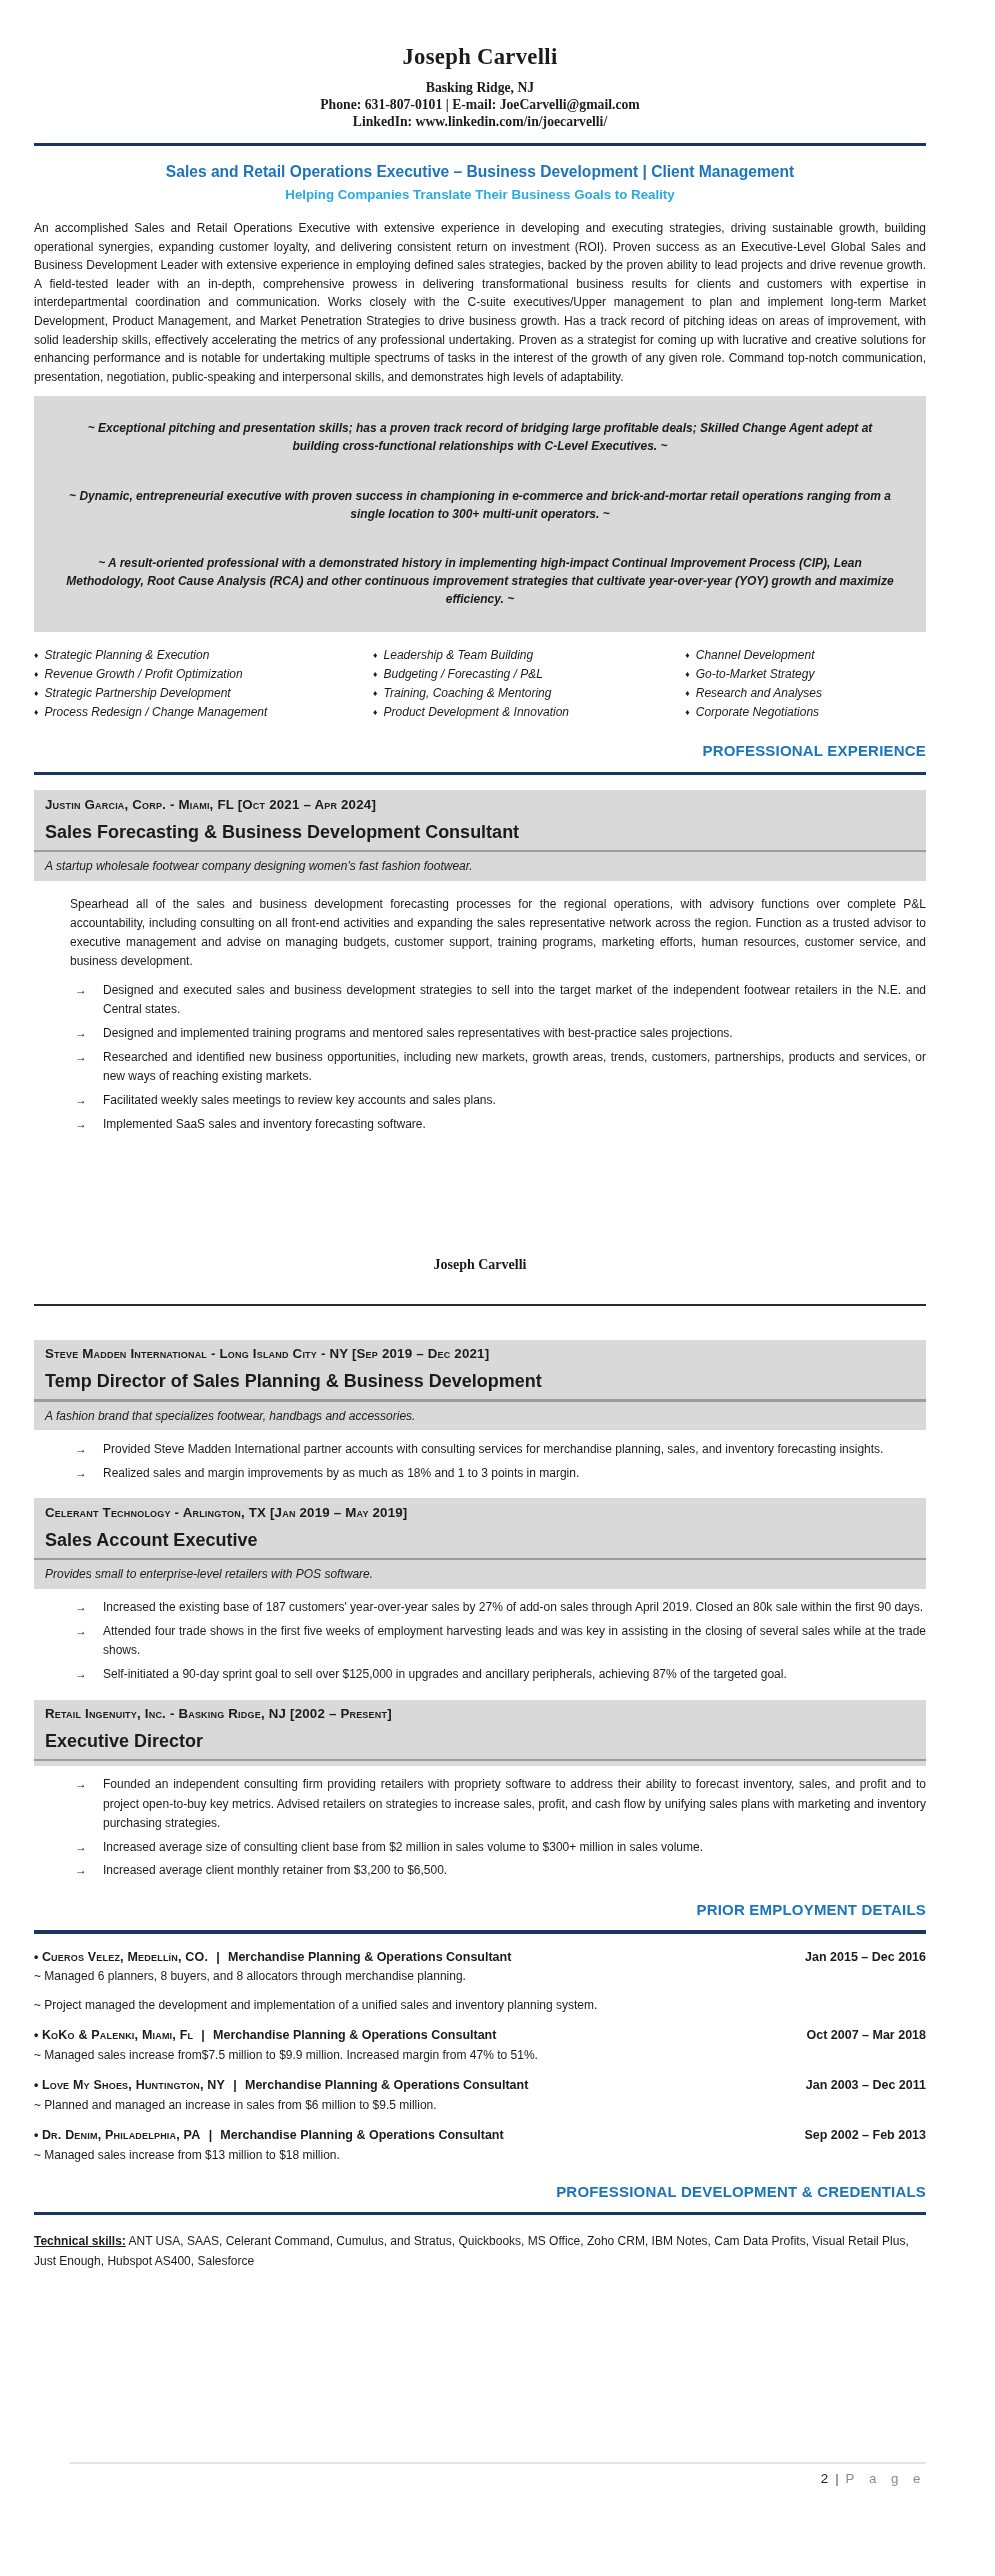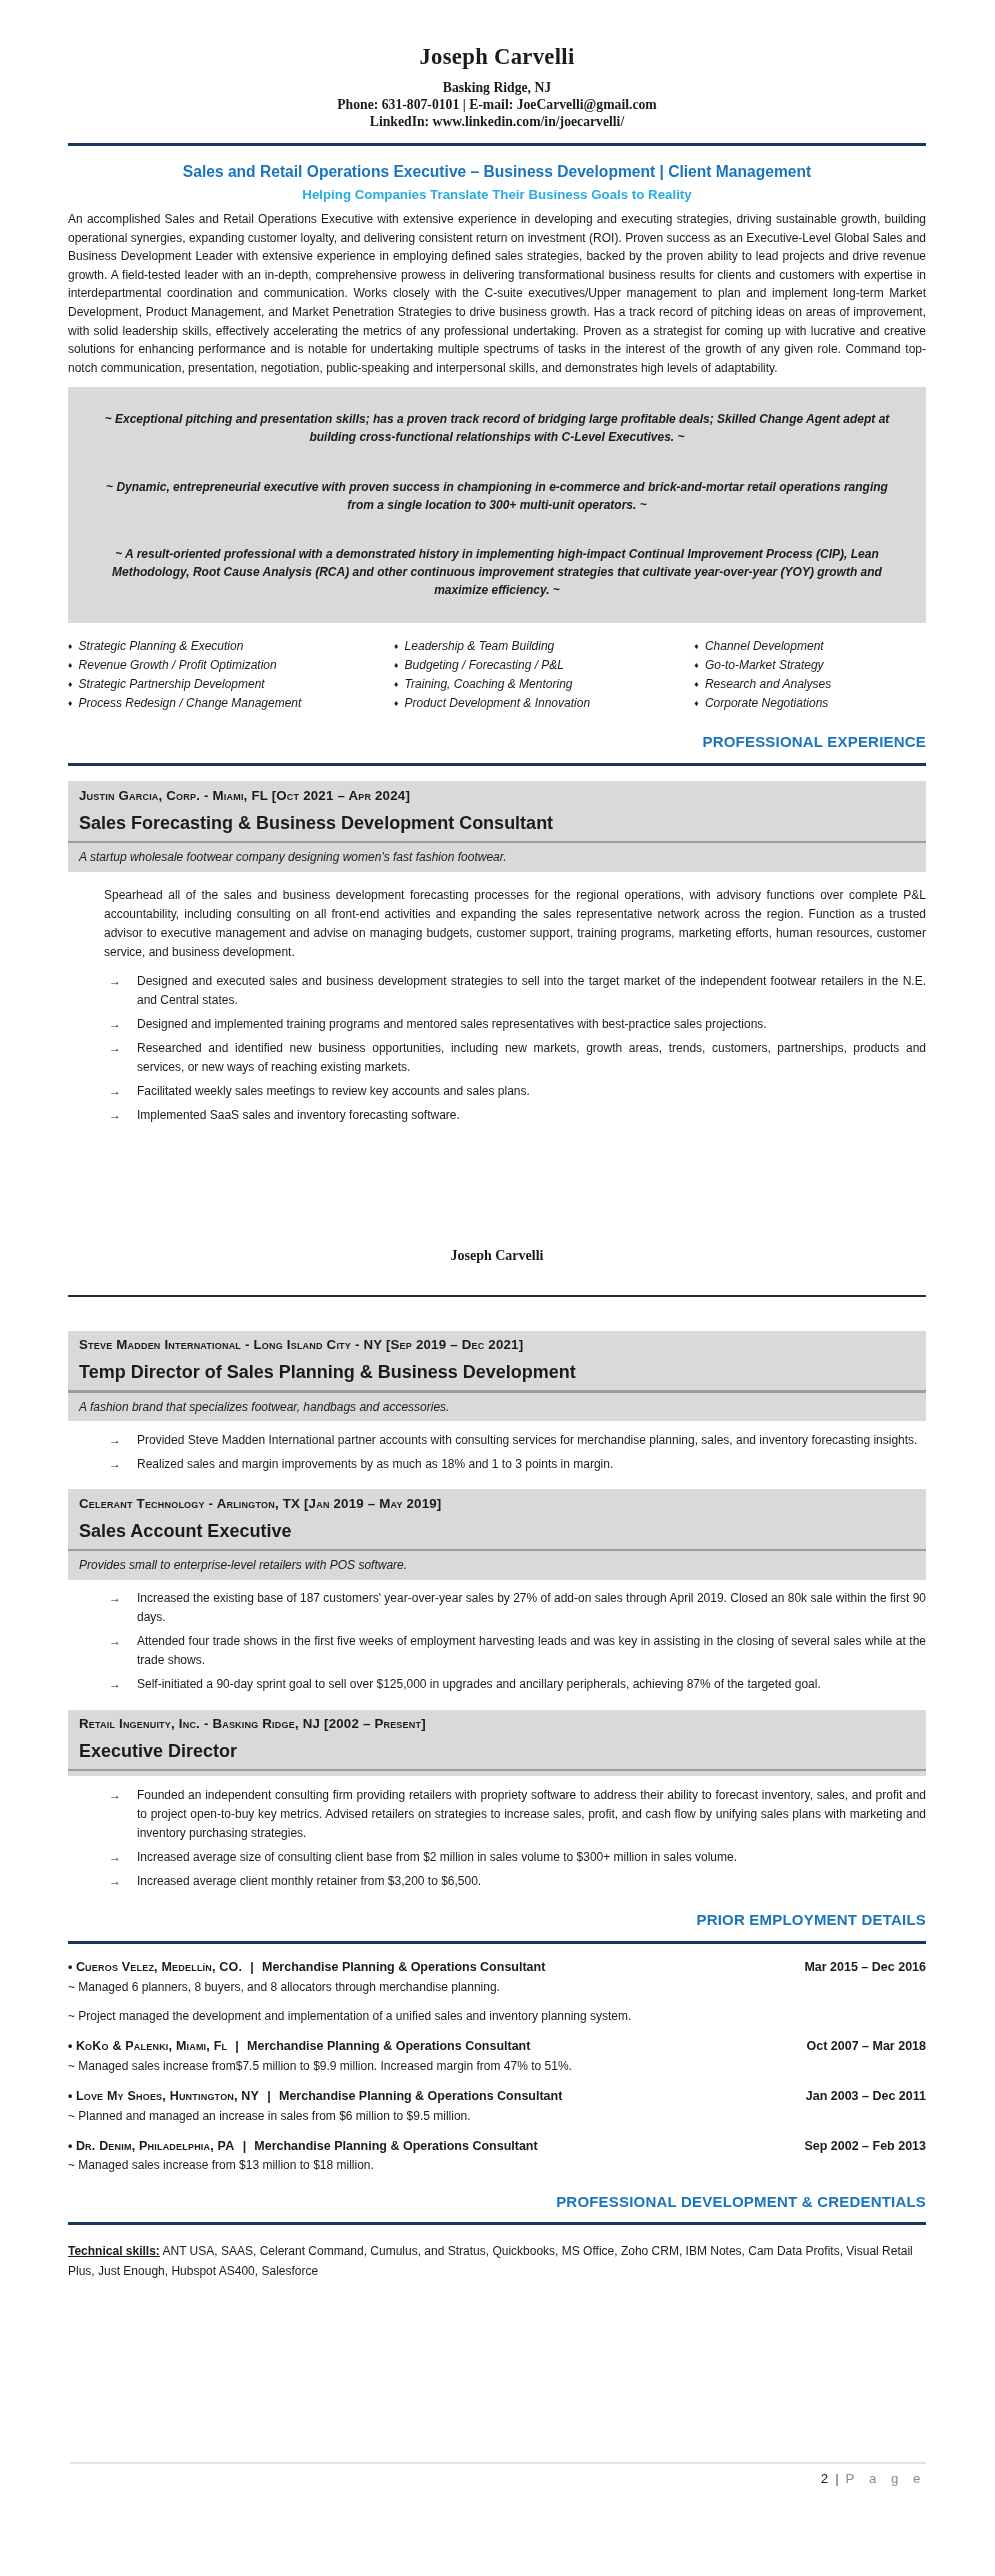--- a/index.html
+++ b/index.html
@@ -5,38 +5,38 @@
   html,body{margin:0;padding:0;background:#ffffff;}
   .page{
     position:relative;
     width:996px;
     height:2576px;
     background:#ffffff;
     overflow:hidden;
     font-family:"Liberation Sans",sans-serif;
     color:#1b1b1b;
   }
-  .inner{padding:44px 70px 0 68px;}
+  .inner{padding:44px 70px 0 34px;}
 
   
   .doc-name{
     font-family:"Liberation Serif",serif;
     font-size:22.7px;font-weight:bold;text-align:center;margin:0;letter-spacing:0.3px;
   }
   .contact{
     font-family:"Liberation Serif",serif;
     font-size:13.7px;font-weight:bold;text-align:center;margin-top:1px;
   }
   .contact.first{margin-top:10.2px;}
   .rule-navy{height:3.1px;background:#17375E;margin-top:12.5px;}
 
   .doc-title{margin-top:17px;text-align:center;color:#1B75BC;font-weight:bold;font-size:15.6px;}
   .doc-tagline{margin-top:6.2px;text-align:center;color:#29ABE2;font-weight:bold;font-size:13.3px;}
 
-  .summary{margin:8px 0 0;text-align:justify;font-size:12px;line-height:1.55;}
+  .summary{margin:17px 0 0;text-align:justify;font-size:12px;line-height:1.55;}
 
   .highlight-box{margin-top:9.4px;background:#D9D9D9;padding:15.6px 23.4px;display:flex;flex-direction:column;gap:15.6px;}
   .highlight-box p{margin:8px;text-align:center;font-weight:bold;font-style:italic;font-size:12px;line-height:1.5;}
 
   .skills{margin-top:14px;display:grid;grid-template-columns:38% 35% 27%;}
   .skills ul{margin:0;padding:0;list-style:none;}
   .skills li{font-style:italic;font-size:12px;line-height:1.58;}
   .dia{font-style:normal;font-size:8.6px;margin-right:6.2px;position:relative;top:-0.8px;}
 
   .section-heading{margin-top:20.3px;text-align:right;color:#1B75BC;font-weight:bold;font-size:15px;letter-spacing:0.2px;}
@@ -241,21 +241,21 @@
     <div class="prior">
 
       <div class="prior-entry">
         <div class="prior-line1">
           <div class="prior-left">
             <span class="pbullet">•</span>
             <span class="prior-company">Cueros Velez, Medellín, CO.</span>
             <span class="prior-pipe">|</span>
             <span class="prior-role">Merchandise Planning &amp; Operations Consultant</span>
           </div>
-          <div class="prior-dates">Mar 2015 – Dec 2016</div>
+          <div class="prior-dates">Jan 2015 – Dec 2016</div>
         </div>
         <div class="prior-note">~ Managed 6 planners, 8 buyers, and 8 allocators through merchandise planning.</div>
       </div>
 
       <div class="prior-entry">
         <div class="prior-note">~ Project managed the development and implementation of a unified sales and inventory planning system.</div>
       </div>
 
       <div class="prior-entry">
         <div class="prior-line1">

